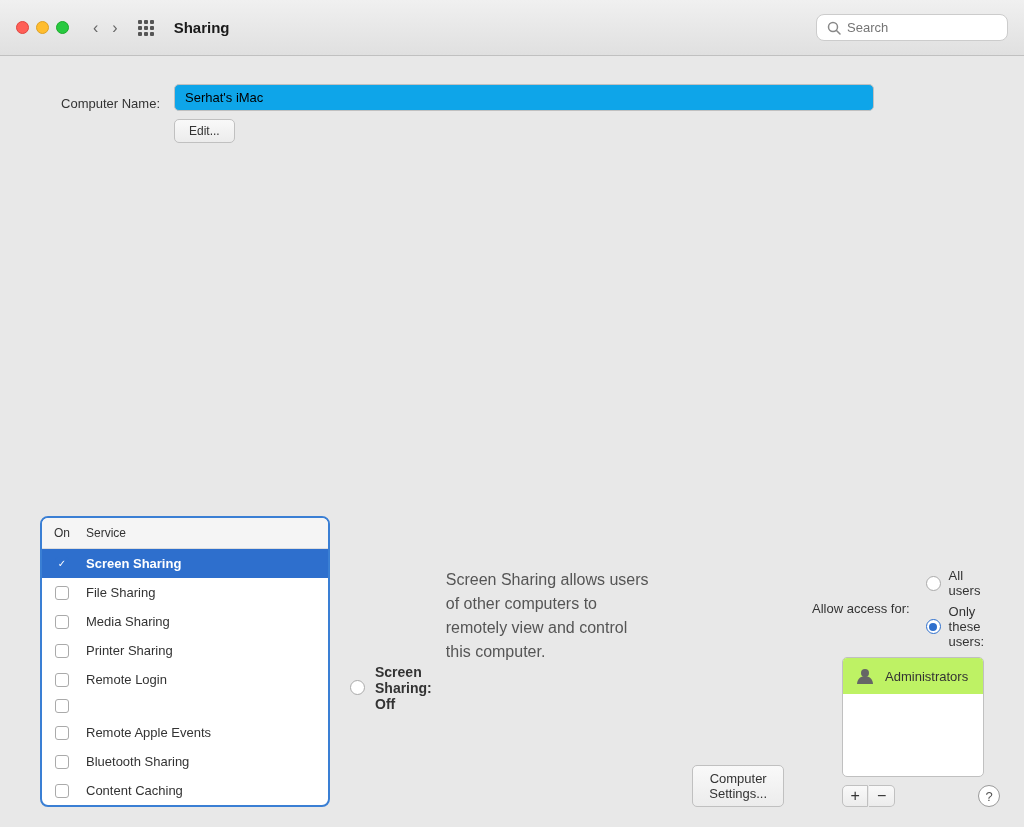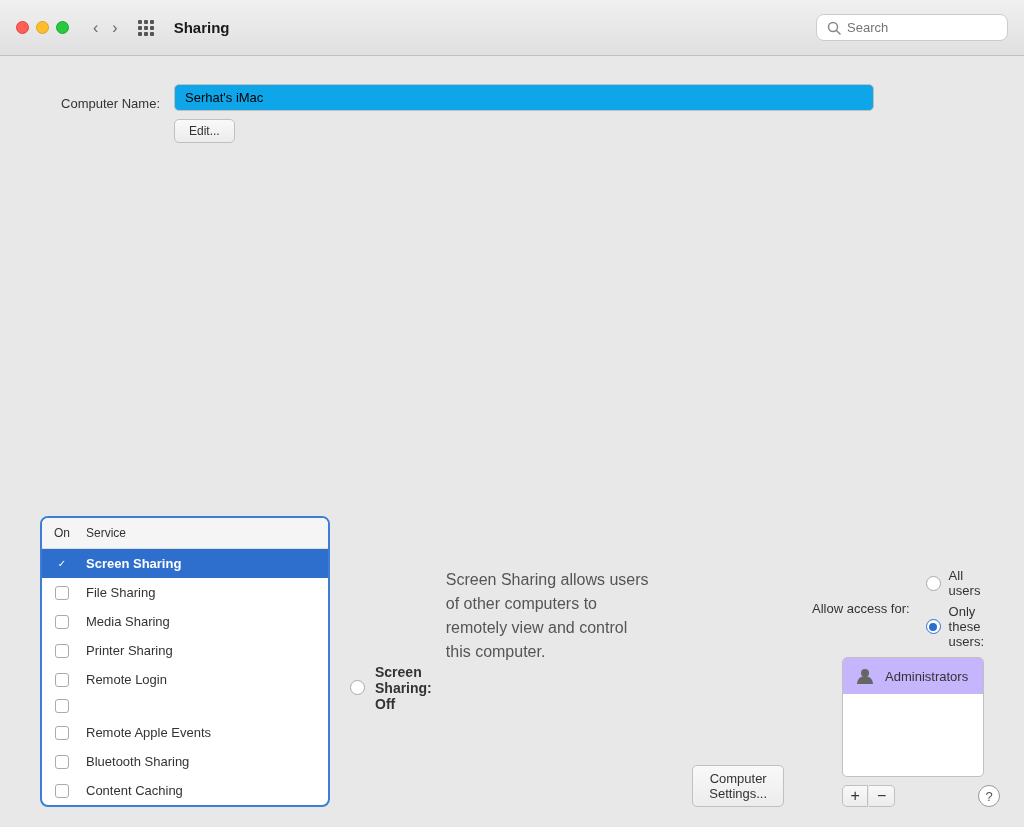--- a/index.html
+++ b/index.html
@@ -349,21 +349,21 @@
       background: white;
       min-height: 120px;
       max-height: 160px;
       overflow-y: auto;
     }
     .user-item {
       display: flex;
       align-items: center;
       gap: 8px;
       padding: 6px 10px;
-      background: #c4b5fd;
+      background: #bef264;
       cursor: pointer;
     }
     .user-icon {
       width: 24px;
       height: 24px;
       display: flex;
       align-items: center;
       justify-content: center;
       color: #555;
     }

